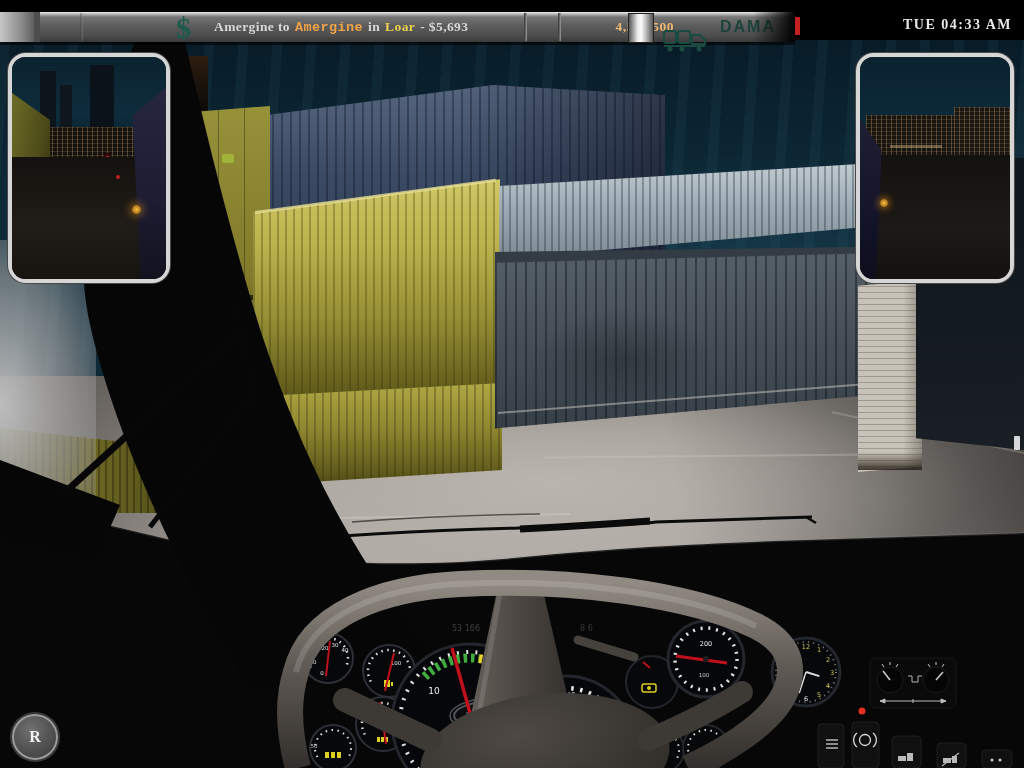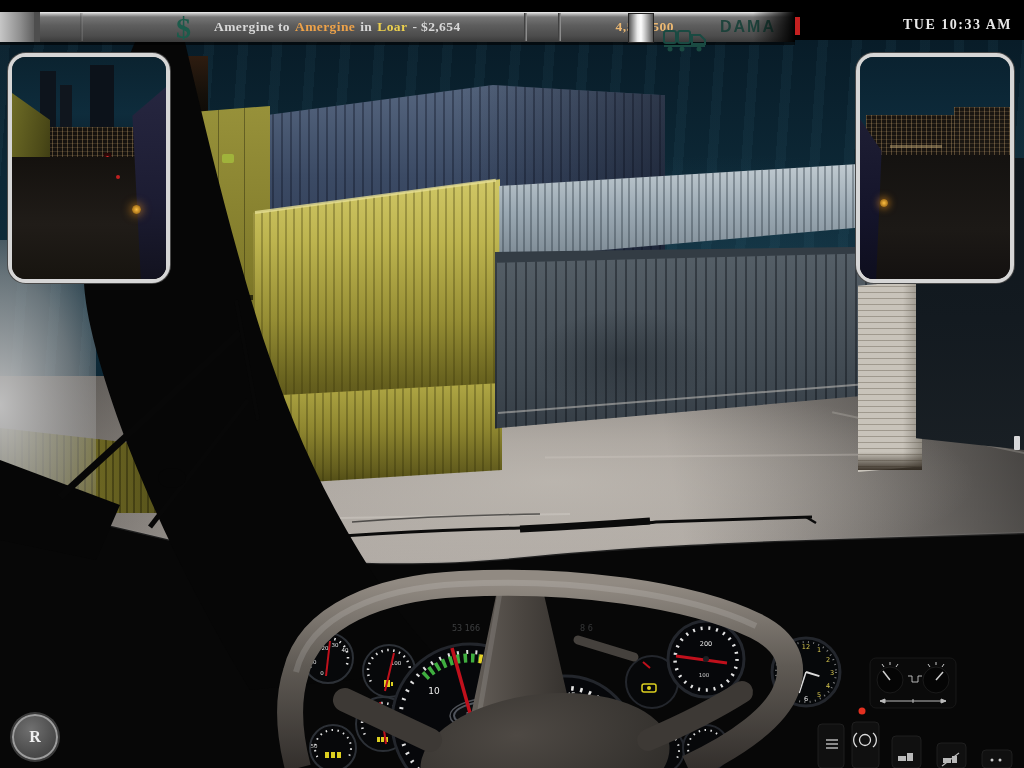--- a/index.html
+++ b/index.html
@@ -417,24 +417,24 @@
 
   <div class="abs" id="topbar">
     <div class="abs cap"></div>
     <div class="abs capedge"></div>
     <div class="abs divider" style="left:80px;opacity:.35;"></div>
     <div class="abs divider" style="left:524px;"></div>
     <div class="abs divider" style="left:558px;"></div>
     <div class="abs" id="dollar">$</div>
     <div class="abs" id="jobtext">
       <span>Amergine to</span>
-      <span style="color:#eda24a;">Amergine</span>
+      <span style="color:#eda24a;font-family:Liberation Mono, monospace;">Amergine</span>
       <span>in</span>
       <span style="color:#ecd04e;">Loar</span>
-      <span>- $2,654</span>
+      <span>- $5,693</span>
     </div>
     <div class="abs" id="money">4,546,500</div>
     <div class="abs" id="slider"></div>
     <svg class="abs" style="left:662px;top:16px;" width="50" height="26" viewBox="0 0 50 26">
       <g fill="none" stroke="#1a4a42" stroke-width="2">
         <rect x="2" y="3" width="12" height="12" rx="2"></rect>
         <rect x="16" y="3" width="12" height="12" rx="2"></rect>
         <path d="M30,7 h8 l5,5 v4 h-13 Z"></path>
         <line x1="2" y1="18" x2="43" y2="18"></line>
       </g>
@@ -442,17 +442,17 @@
         <circle cx="8" cy="21" r="2.5"></circle>
           <circle cx="20" cy="21" r="2.5"></circle>
           <circle cx="37" cy="21" r="2.5"></circle>
       </g>
     </svg>
     <div class="abs" id="damatext">DAMA</div>
     <div class="abs fade"></div>
   </div>
   <div class="abs" id="barshadow"></div>
   <div class="abs" id="redtick"></div>
-  <div class="abs" id="timetext">TUE 10:33 AM</div>
+  <div class="abs" id="timetext">TUE 04:33 AM</div>
 
   <div class="abs" id="rbutton">R</div>
 
 </div>
 
 </body></html>

